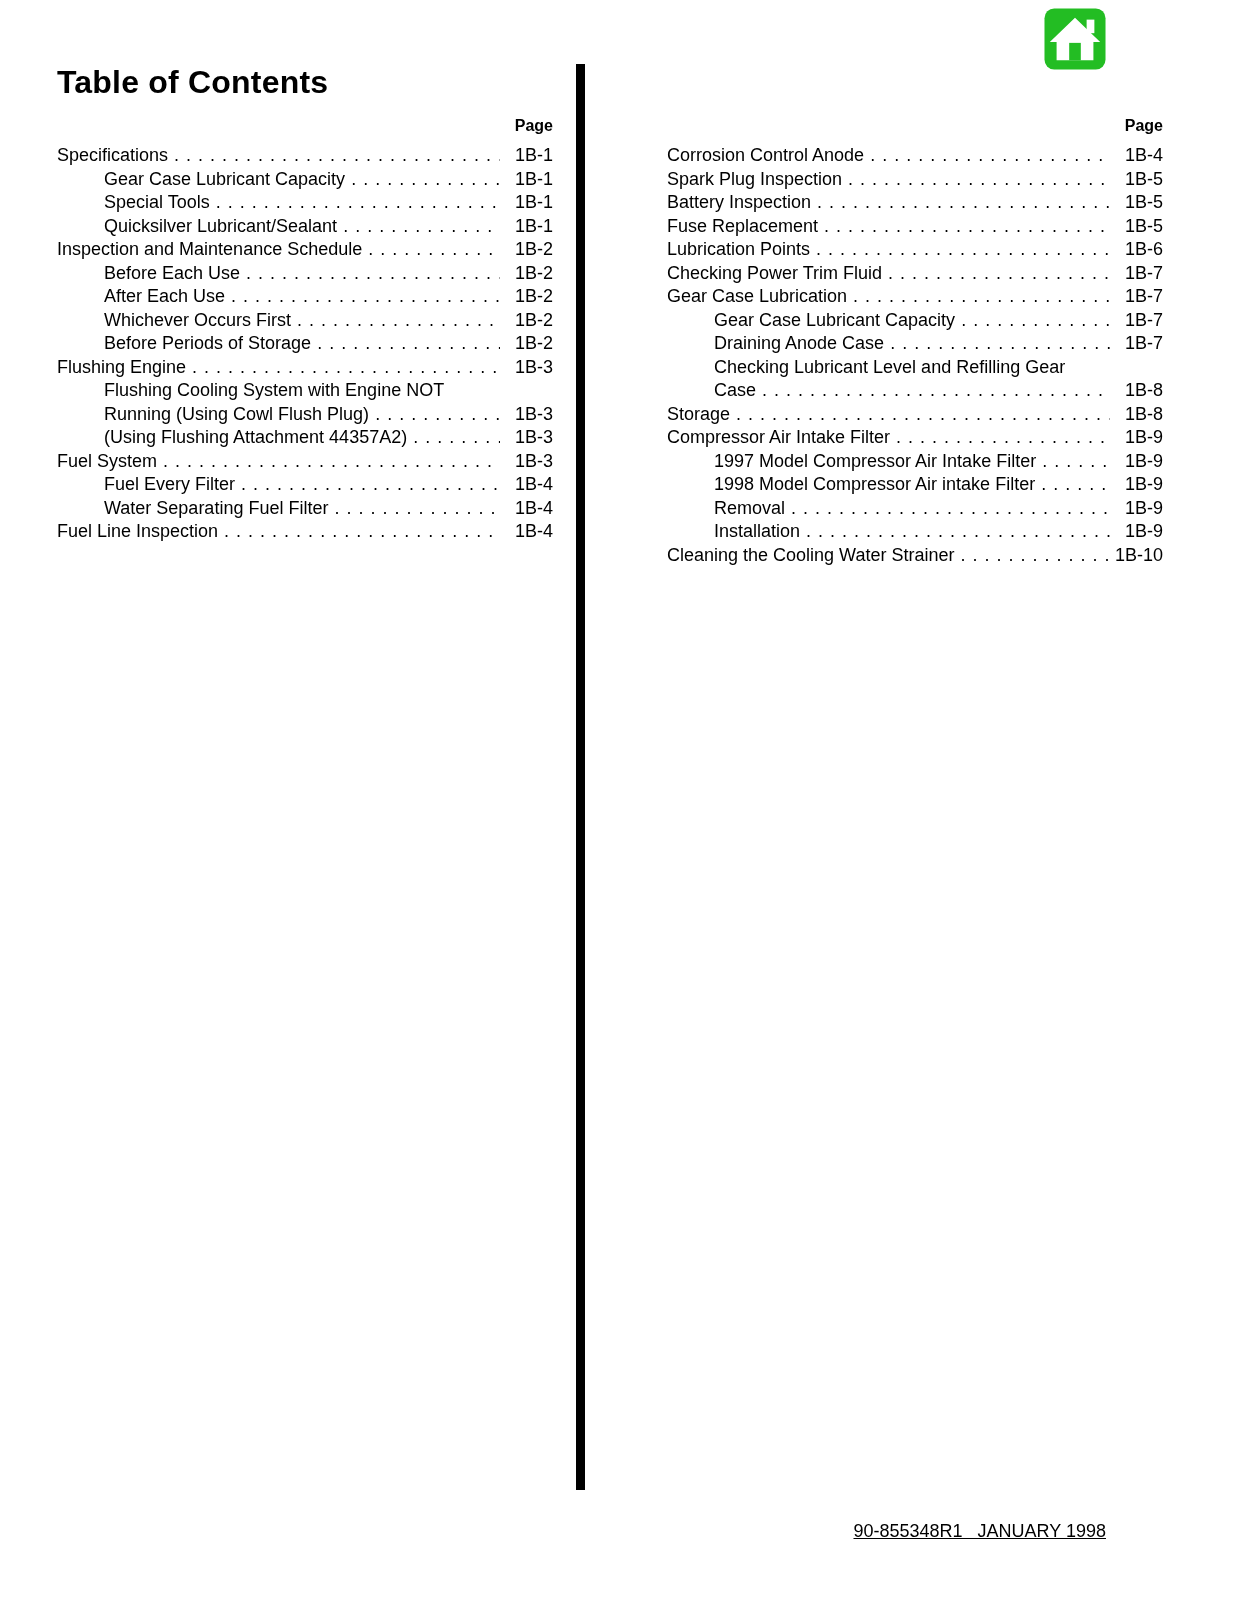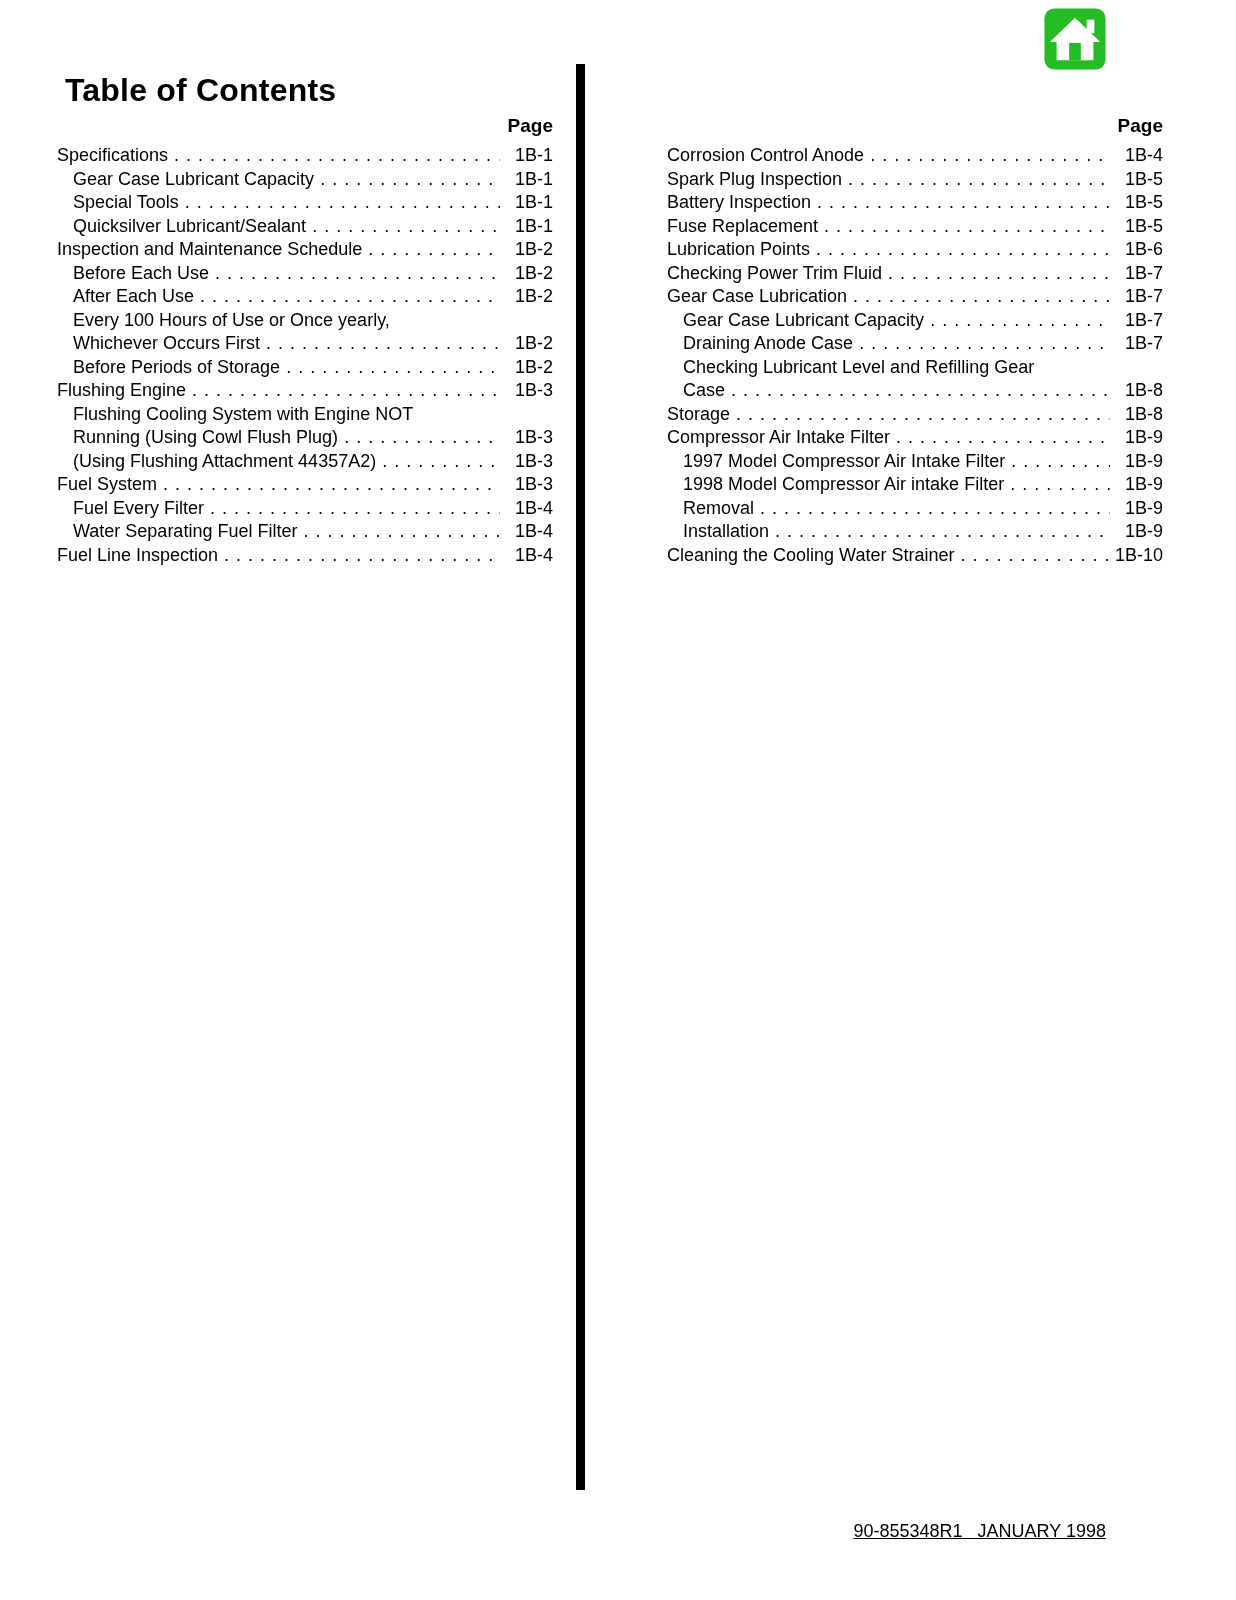--- a/index.html
+++ b/index.html
@@ -6,21 +6,21 @@
   .page {
     position: relative;
     width: 1236px;
     height: 1600px;
     background: #ffffff;
     color: #000000;
     font-family: "Liberation Sans", sans-serif;
     overflow: hidden;
   }
   .page-title {
-    margin: 8px;
+    margin: 0;
     position: absolute;
     left: 57px;
     top: 64px;
     font-size: 32px;
     font-weight: bold;
     letter-spacing: 0.2px;
   }
   .home-btn {
     position: absolute;
     top: 8px;
@@ -41,26 +41,26 @@
     position: absolute;
     left: 57px;
     top: 114px;
     display: flex;
   }
   .col { width: 496px; }
   .col.left { margin-right: 114px; }
   .page-header {
     text-align: right;
     font-weight: bold;
-    font-size: 19px;
+    font-size: 16px;
     line-height: 23px;
     margin-bottom: 7px;
   }
   .toc-entry { font-size: 18px; line-height: 23.5px; }
-  .toc-entry.indent-1 { margin-left: 16px; }
+  .toc-entry.indent-1 { margin-left: 47px; }
   .toc-line {
     display: flex;
     align-items: flex-start;
   }
   .toc-text { white-space: nowrap; flex-shrink: 0; }
   .leader {
     flex: 1 1 auto;
     min-width: 0;
     overflow: hidden;
     white-space: nowrap;
@@ -151,23 +151,20 @@
           </div>
           <div class="toc-entry indent-1">
             <div class="toc-line">
               <span class="toc-text">After Each Use</span>
               <span class="leader"></span>
               <span class="toc-page">1B-2</span>
             </div>
           </div>
           <div class="toc-entry indent-1">
             <div class="toc-line">
-              <span class="toc-text">Every 100 Hours of Use or Once yearly,</span>
-            </div>
-            <div class="toc-line">
               <span class="toc-text">Whichever Occurs First</span>
               <span class="leader"></span>
               <span class="toc-page">1B-2</span>
             </div>
           </div>
           <div class="toc-entry indent-1">
             <div class="toc-line">
               <span class="toc-text">Before Periods of Storage</span>
               <span class="leader"></span>
               <span class="toc-page">1B-2</span>

